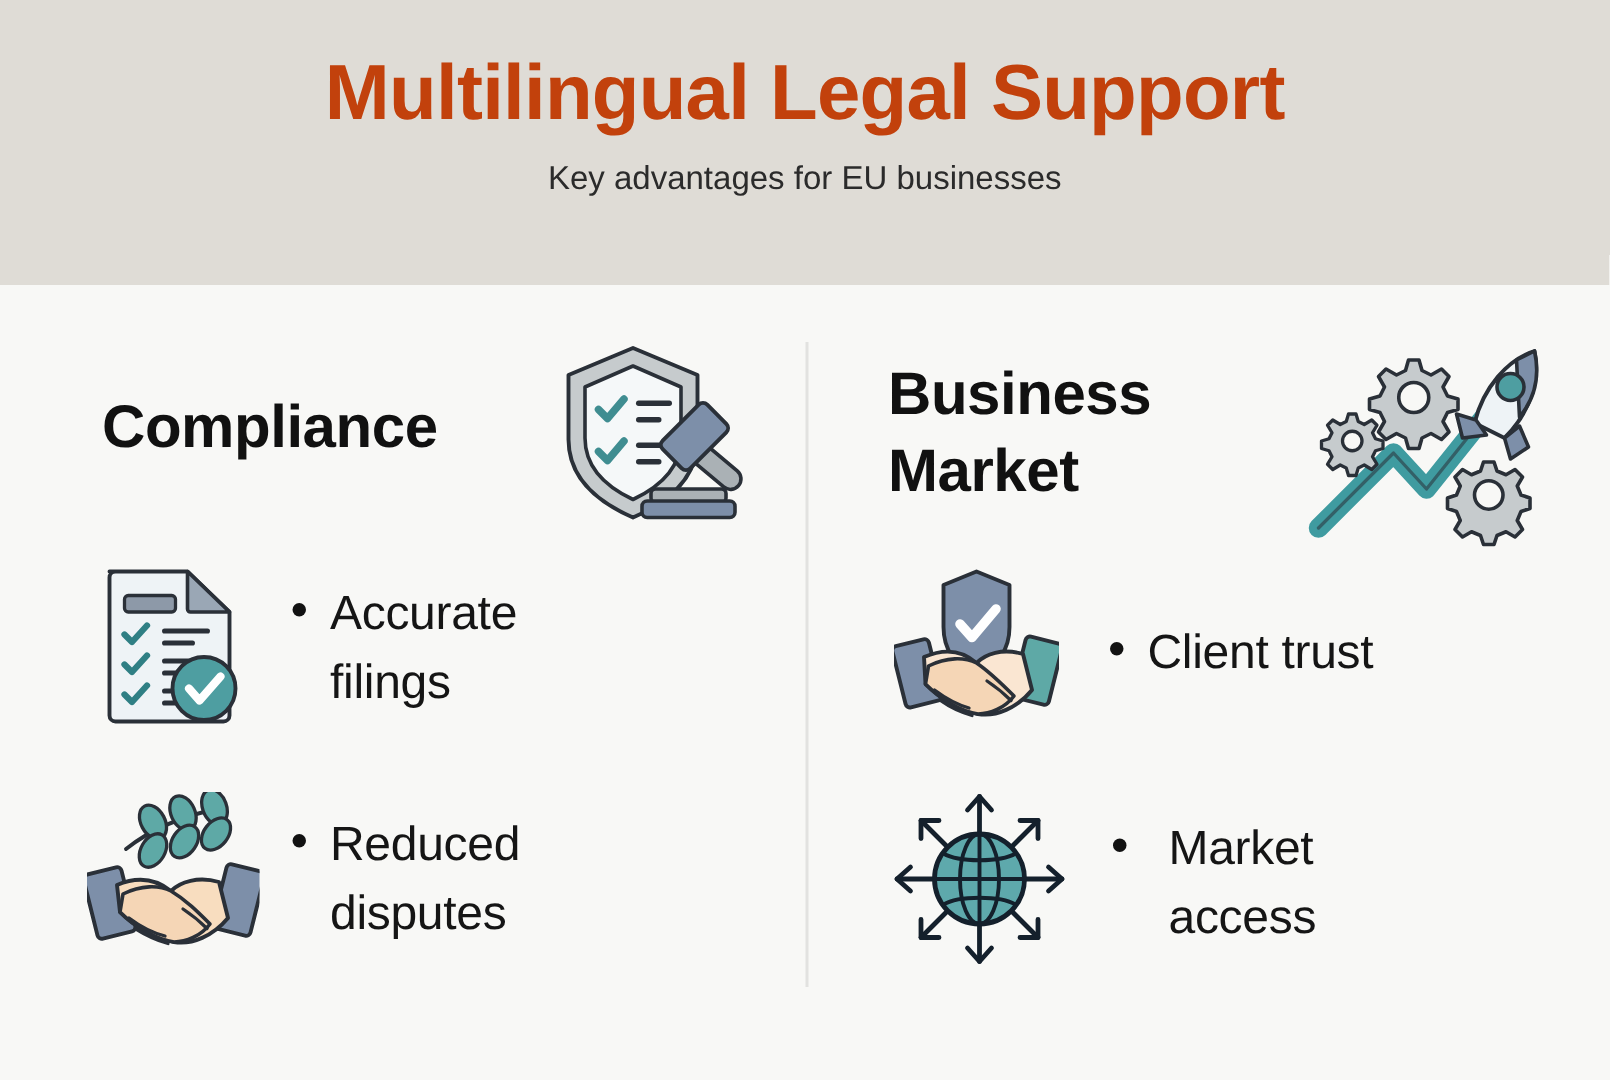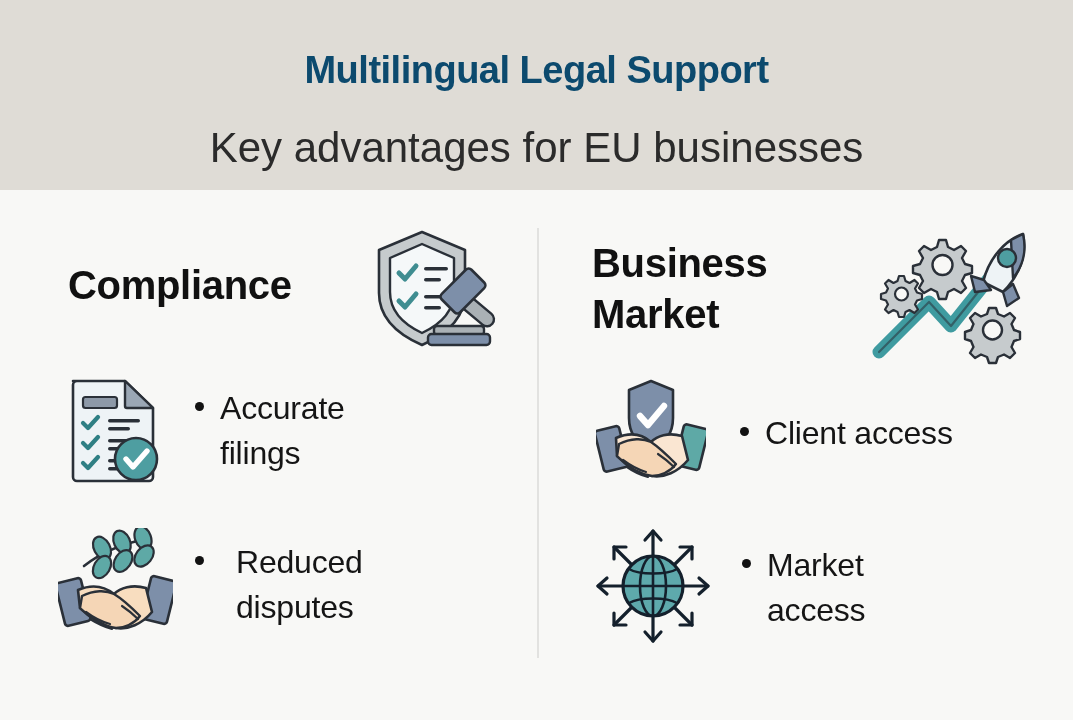--- a/index.html
+++ b/index.html
@@ -25,30 +25,30 @@
     height: 190px;
     background: #dfdcd6;
     box-sizing: border-box;
     display: flex;
     flex-direction: column;
     align-items: center;
     justify-content: flex-start;
     padding-top: 34px;
   }
   .header-title {
-    font-size: 38px;
+    font-size: 52px;
     font-weight: 700;
-    color: #0c4a6e;
+    color: #c2410c;
     letter-spacing: -0.5px;
     line-height: 1.08;
     text-align: center;
-    margin: 16px;
+    margin: 0;
   }
   .header-subtitle {
-    font-size: 42px;
+    font-size: 22px;
     font-weight: 400;
     color: #2b2b2b;
     line-height: 1.2;
     text-align: left;
     margin: 16px 0 0 0;
   }
 
   
   .content {
     position: absolute;
@@ -130,27 +130,27 @@
     font-weight: 400;
     color: #151515;
     line-height: 1.42;
     letter-spacing: -0.2px;
   }
 
   
   .row-l1 { left: 66px;  top: 185px; }
   .row-l2 { left: 58px;  top: 338px; }
   .row-l1 .bullet-wrap { margin-left: 34px; width: 200px; justify-content: center; }
-  .row-l2 .bullet-wrap { margin-left: 22px; width: 200px; gap: 16px; }
+  .row-l2 .bullet-wrap { margin-left: 22px; width: 200px; }
 
   
   .row-r1 { left: 60px;  top: 188px; }
   .row-r2 { left: 56px;  top: 335px; }
   .row-r1 .bullet-wrap { margin-left: 34px; width: 215px; }
-  .row-r2 .bullet-wrap { margin-left: 28px; width: 180px; }
+  .row-r2 .bullet-wrap { margin-left: 28px; width: 180px; gap: 12px; }
 </style>
 </head>
 <body>
 
 <div class="header">
   <h1 class="header-title">Multilingual Legal Support</h1>
   <p class="header-subtitle">Key advantages for EU businesses</p>
 </div>
 
 <div class="content">
@@ -299,21 +299,21 @@
                    C82 94 68 100 56 98 C44 96 31 88 21 78 Z" fill="#fae6d2" stroke="#2a3038" stroke-width="2.6" stroke-linejoin="round"></path>
           <path d="M55 64 C64 70 72 78 80 86 C74 94 64 98 56 98 C44 96 31 88 21 78
                    L23 66 C35 60 47 60 55 64 Z" fill="#f5d6b6" stroke="#2a3038" stroke-width="2.4" stroke-linejoin="round"></path>
           <path d="M27 82 C35 88 43 92 50 94" fill="none" stroke="#2a3038" stroke-width="2.2" stroke-linecap="round"></path>
           <path d="M31 89 C38 94 45 97 52 99" fill="none" stroke="#2a3038" stroke-width="2.2" stroke-linecap="round"></path>
           <path d="M62 76 C68 80 74 85 78 89" fill="none" stroke="#2a3038" stroke-width="2.2" stroke-linecap="round"></path>
         </svg>
       </span>
       <span class="bullet-wrap">
         <span class="bullet-dot"></span>
-        <span class="bullet-text">Client access</span>
+        <span class="bullet-text">Client trust</span>
       </span>
     </div>
 
     <div class="row row-r2">
       <span class="row-icon">
         <svg width="122" height="122" viewBox="0 0 122 122">
           <g stroke="#14202c" stroke-width="3.2" stroke-linecap="round" stroke-linejoin="round" fill="none">
 
             <line x1="61" y1="40" x2="61" y2="6"></line>
             <path d="M53 15 L61 6 L69 15"></path>

